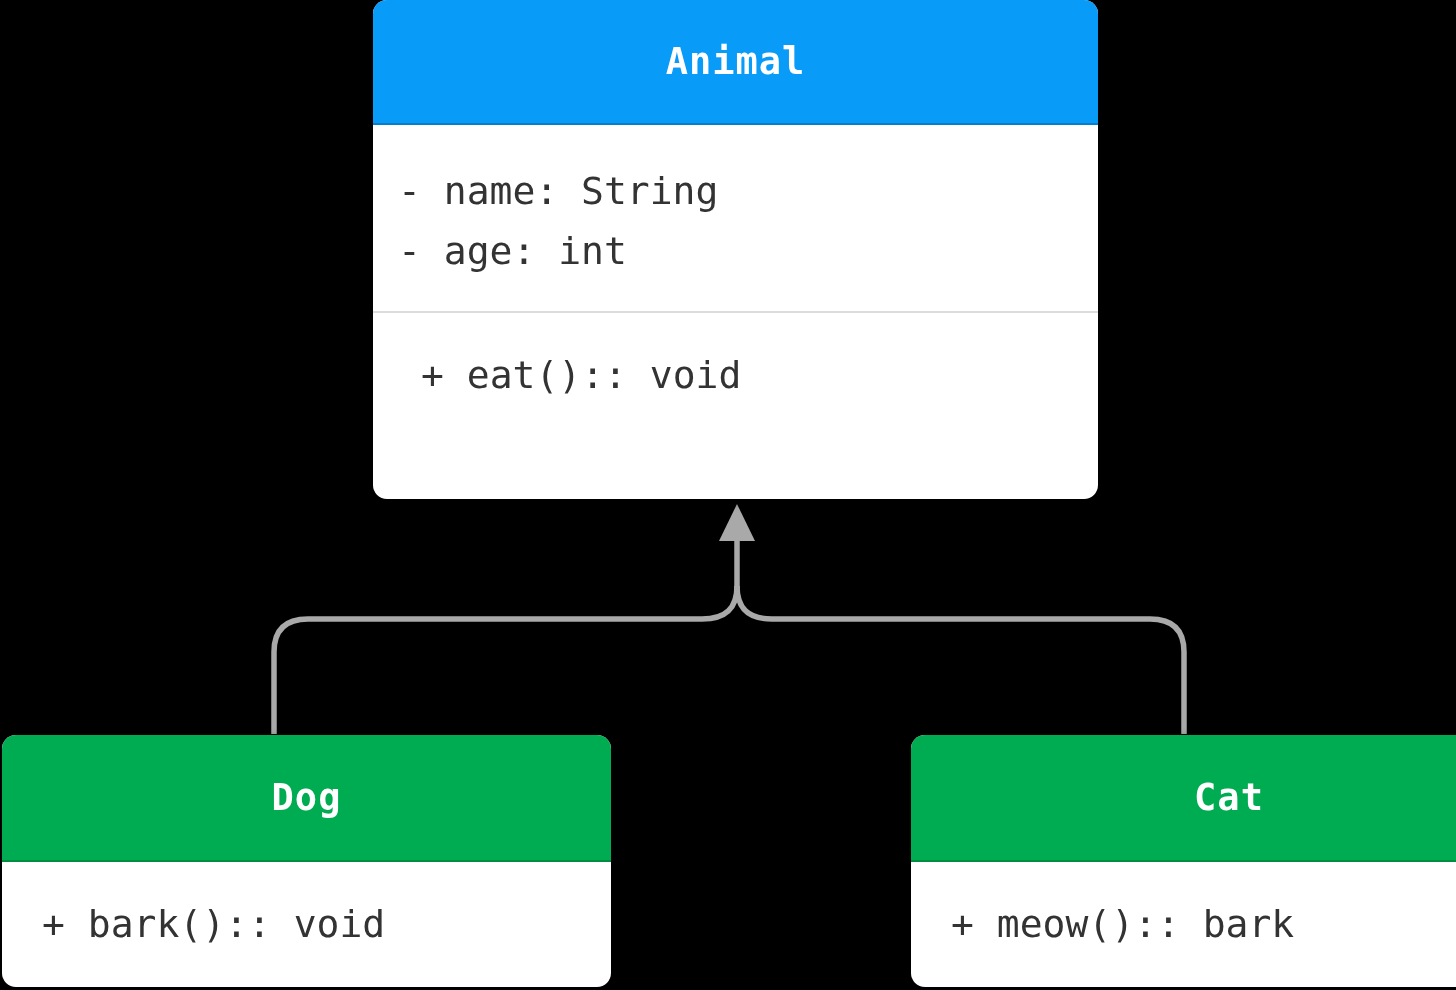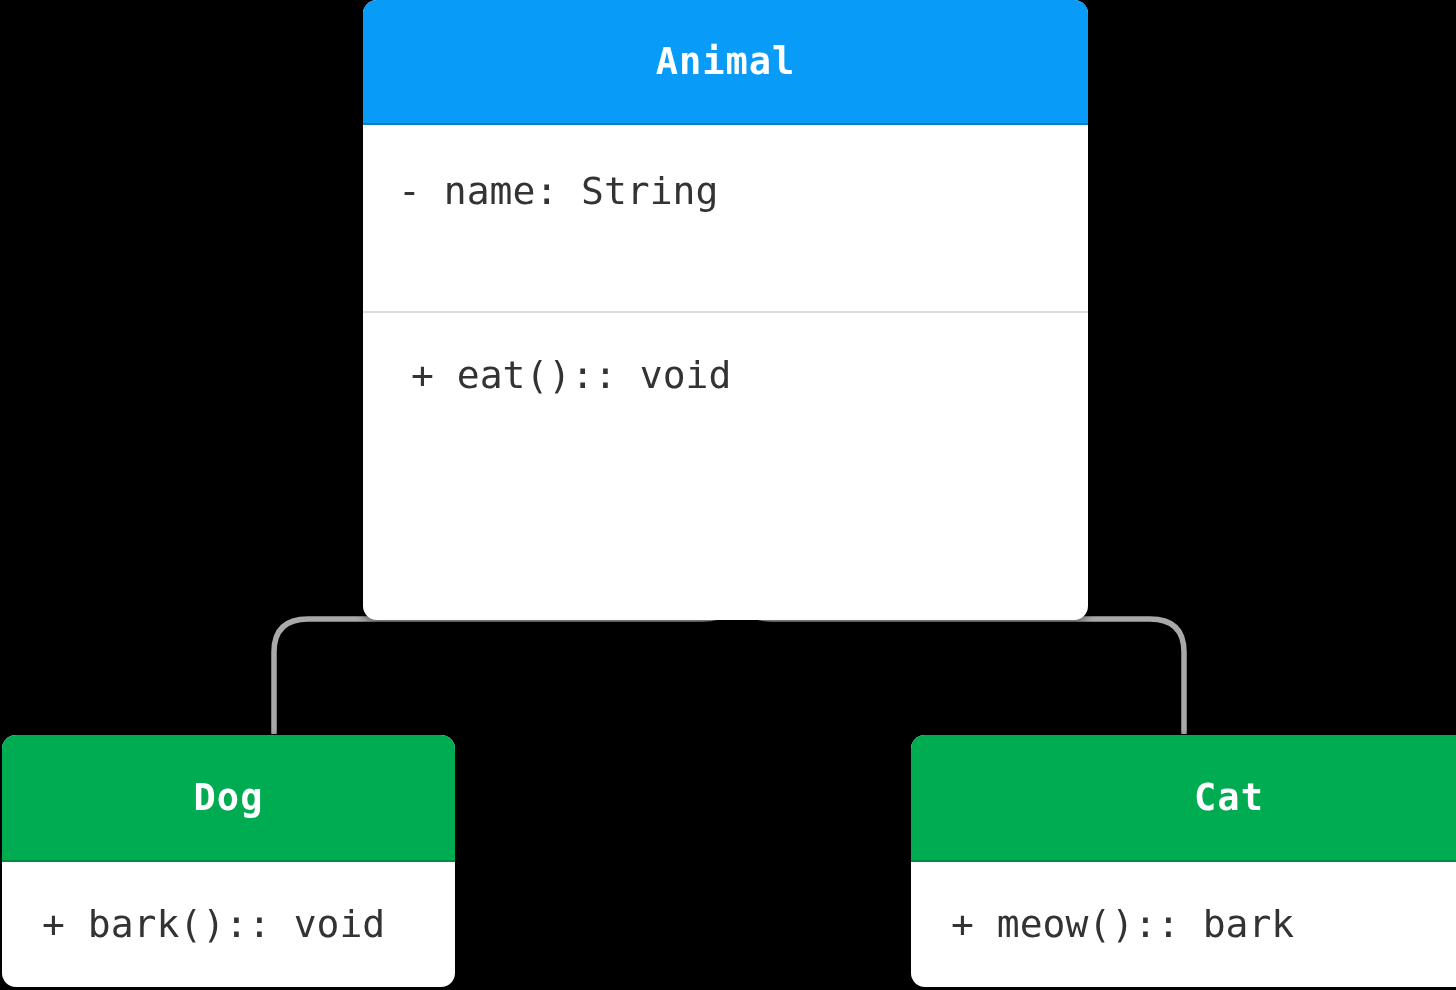--- a/index.html
+++ b/index.html
@@ -43,22 +43,22 @@
     fill: var(--connector);
     stroke: none;
   }
   .uml-box {
     position: absolute;
     background: var(--box-body);
     border-radius: 14px;
     overflow: hidden;
     box-shadow: 0 3px 10px rgba(0,0,0,0.45);
   }
-  .uml-box.animal { left: 363px; top: 0;     width: 725px; height: 620px; }
-  .uml-box.dog    { left: 2px;   top: 735px; width: 453px; height: 252px; }
+  .uml-box.animal { left: 373px; top: 0;     width: 725px; height: 499px; }
+  .uml-box.dog    { left: 2px;   top: 735px; width: 609px; height: 252px; }
   .uml-box.cat    { left: 911px; top: 735px; width: 636px; height: 252px; }
 
   .uml-header {
     display: flex;
     align-items: center;
     justify-content: center;
     border-bottom: 2px solid rgba(0,0,0,0.18);
     color: var(--title-text);
     font-weight: bold;
     font-size: 37px;
@@ -68,21 +68,21 @@
   .uml-header.green { background: var(--subclass-header); height: 127px; }
 
   .members {
     color: var(--member-text);
     font-size: 38px;
   }
   .member-row {
     line-height: 60px;
     white-space: pre;
   }
-  .animal .attrs   { height: 186px; padding: 36px 0 0 35px; }
+  .animal .attrs   { height: 186px; padding: 36px 0 0 25px; }
   .animal .divider { height: 2px; background: var(--divider); width: 100%; }
   .animal .methods { height: 184px; padding: 32px 0 0 48px; }
 
   .sub-body {
     height: 123px;
     display: flex;
     align-items: center;
     padding-left: 40px;
   }
 </style>
@@ -97,20 +97,21 @@
     <path d="M 737 586 C 737 608 726 619 702 619 L 308 619 Q 274 619 274 652 L 274 734"></path>
     <path d="M 737 586 C 737 608 748 619 772 619 L 1150 619 Q 1184 619 1184 652 L 1184 734"></path>
   </svg>
 
   <section class="uml-box animal">
     <header class="uml-header blue">
       <span>Animal</span>
     </header>
     <div class="members attrs">
       <div class="member-row">- name: String</div>
+      <div class="member-row">- age: int</div>
     </div>
     <div class="divider"></div>
     <div class="members methods">
       <div class="member-row">+ eat():: void</div>
     </div>
   </section>
 
   <section class="uml-box dog">
     <header class="uml-header green">
       <span>Dog</span>

